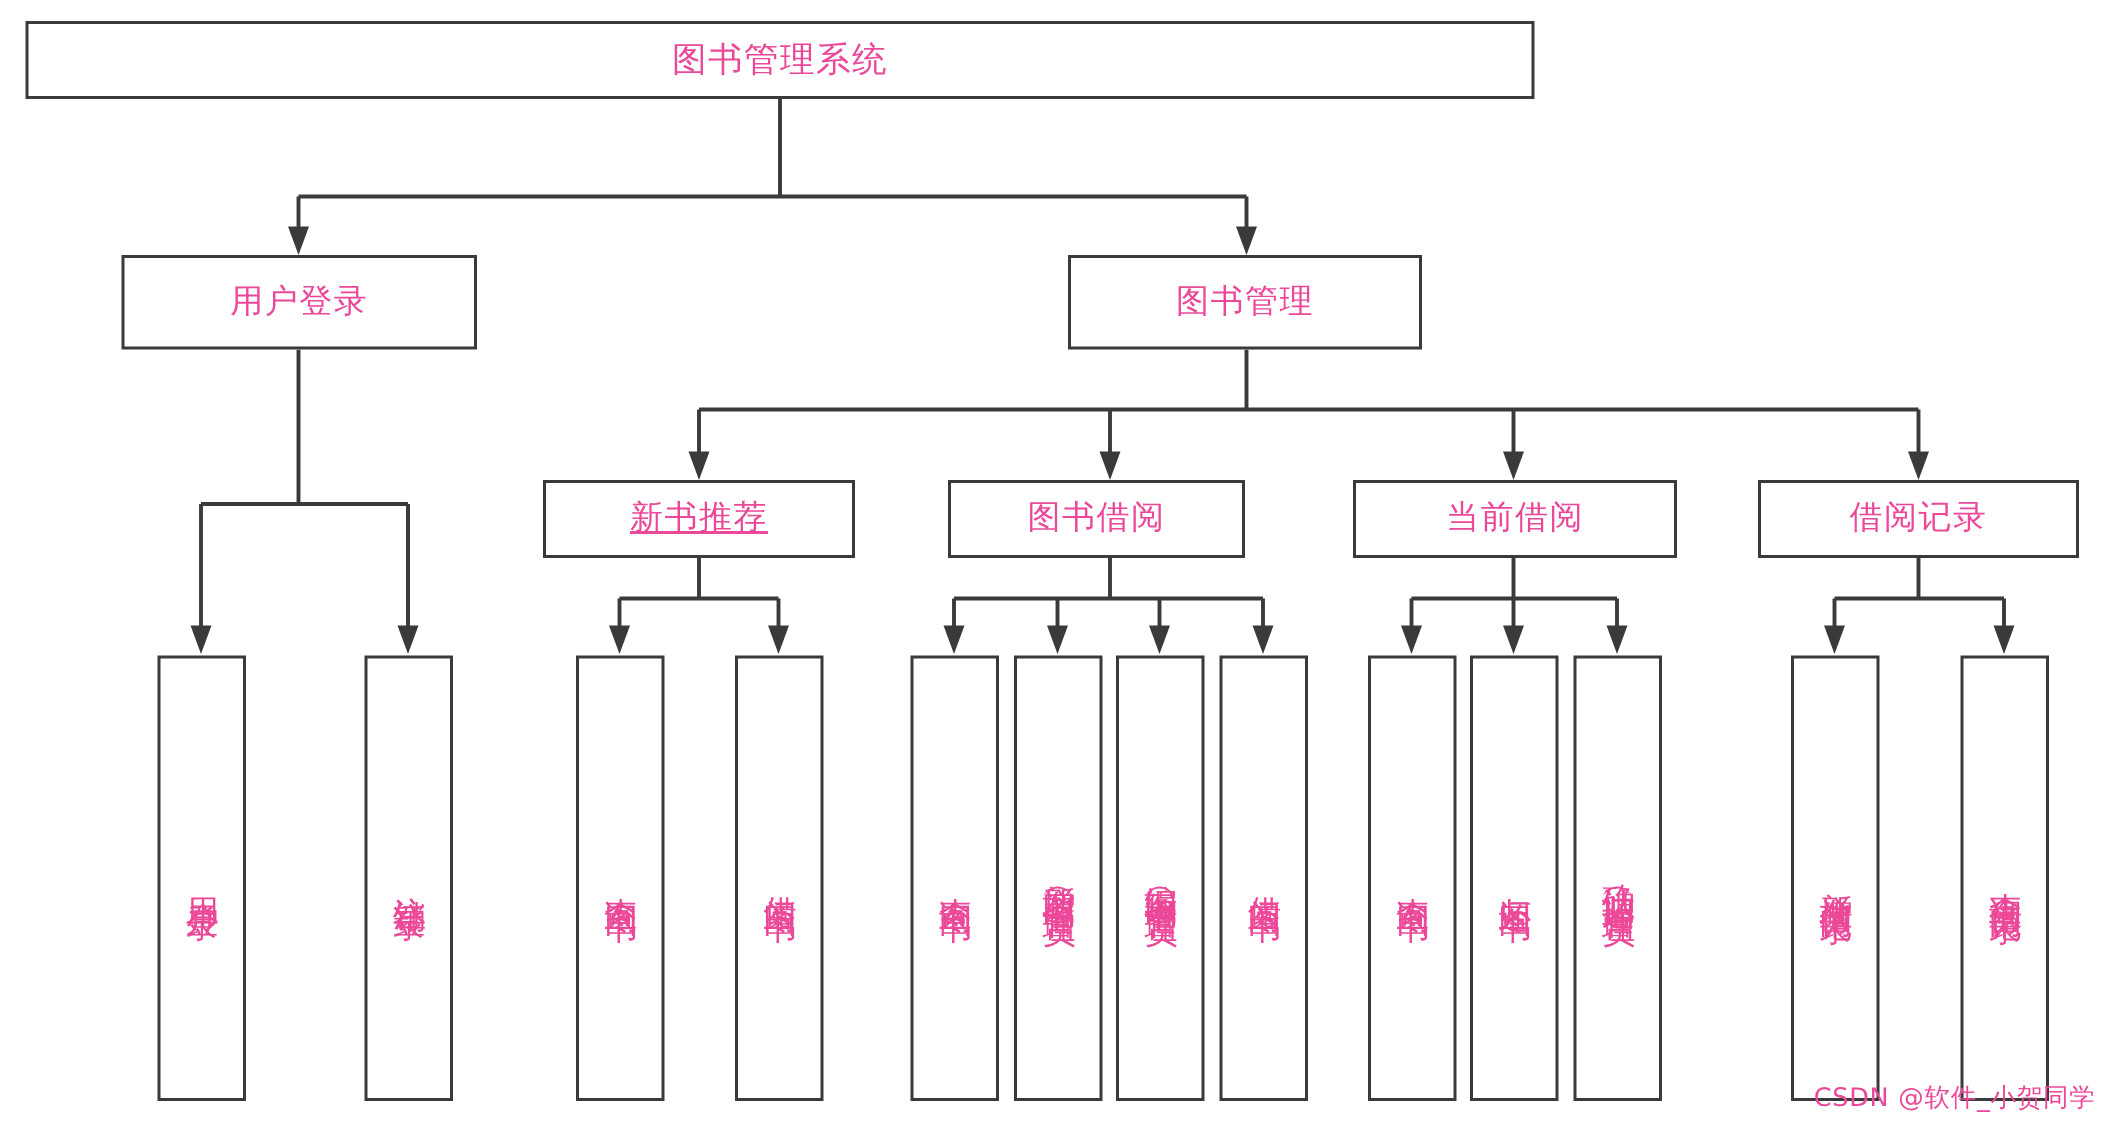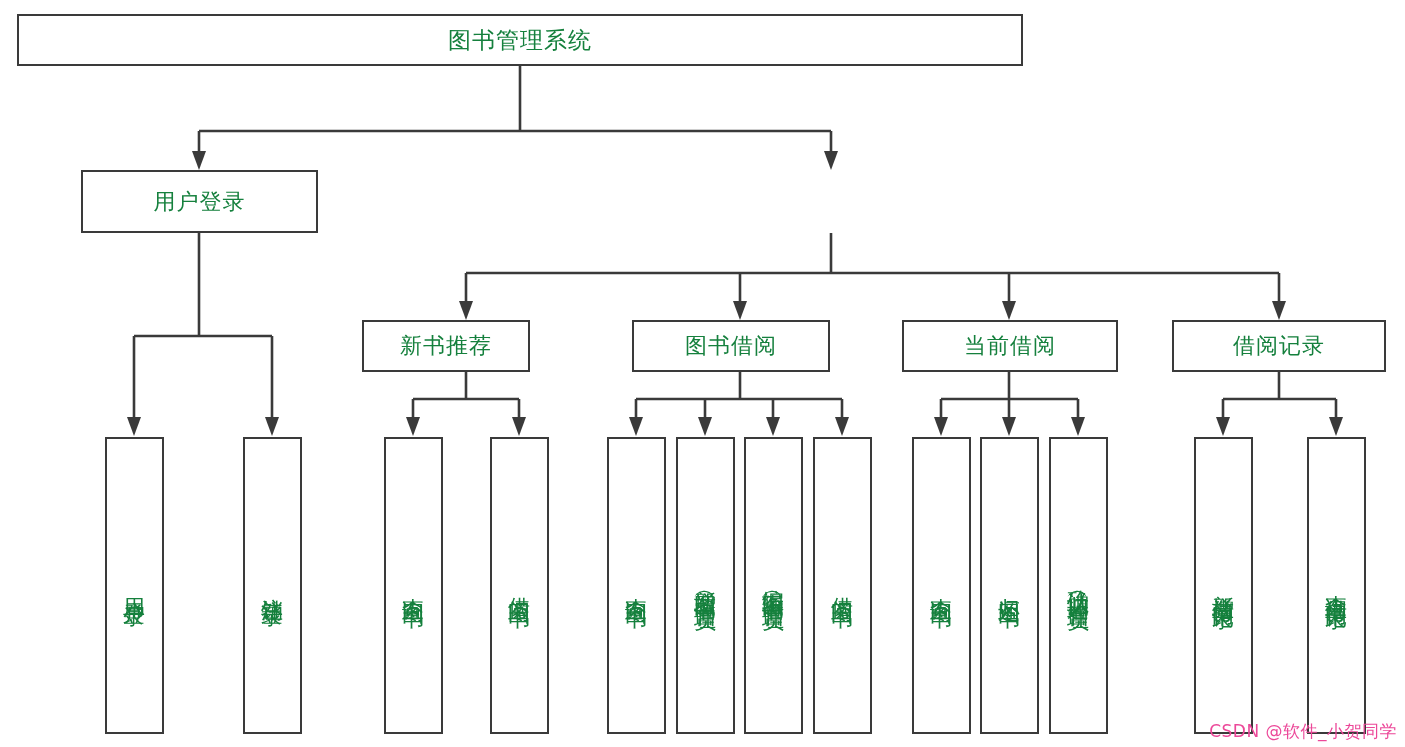--- a/index.html
+++ b/index.html
@@ -41,21 +41,21 @@
   }
   
   .node {
     position: absolute;
     box-sizing: border-box;
     background: #ffffff;
     border: 2.6px solid #3a3a3a;
     display: flex;
     align-items: center;
     justify-content: center;
-    color: #15803d;
+    color: #ec4899;
   }
   .node-label {
     display: block;
     text-align: center;
     line-height: 1.25;
     white-space: pre;
   }
   
   .node.horizontal .node-label {
     font-size: 22px;
@@ -172,22 +172,25 @@
   </svg>
 
   <div class="node horizontal root" style="left:17px; top:14px; width:1006px; height:52px;">
     <span class="node-label">图书管理系统</span>
   </div>
 
   <div class="node horizontal" style="left:81px; top:170px; width:237px; height:63px;">
     <span class="node-label">用户登录</span>
   </div>
 
-
-  <div class="node horizontal" style="left:362px; top:320px; width:168px; height:52px;">
+  <div class="node horizontal" style="left:712px; top:170px; width:236px; height:63px;">
+    <span class="node-label">图书管理</span>
+  </div>
+
+  <div class="node horizontal" style="left:362px; top:320px; width:208px; height:52px;text-decoration:underline;">
     <span class="node-label">新书推荐</span>
   </div>
 
   <div class="node horizontal" style="left:632px; top:320px; width:198px; height:52px;">
     <span class="node-label">图书借阅</span>
   </div>
 
   <div class="node horizontal" style="left:1172px; top:320px; width:214px; height:52px;">
     <span class="node-label">借阅记录</span>
   </div>

